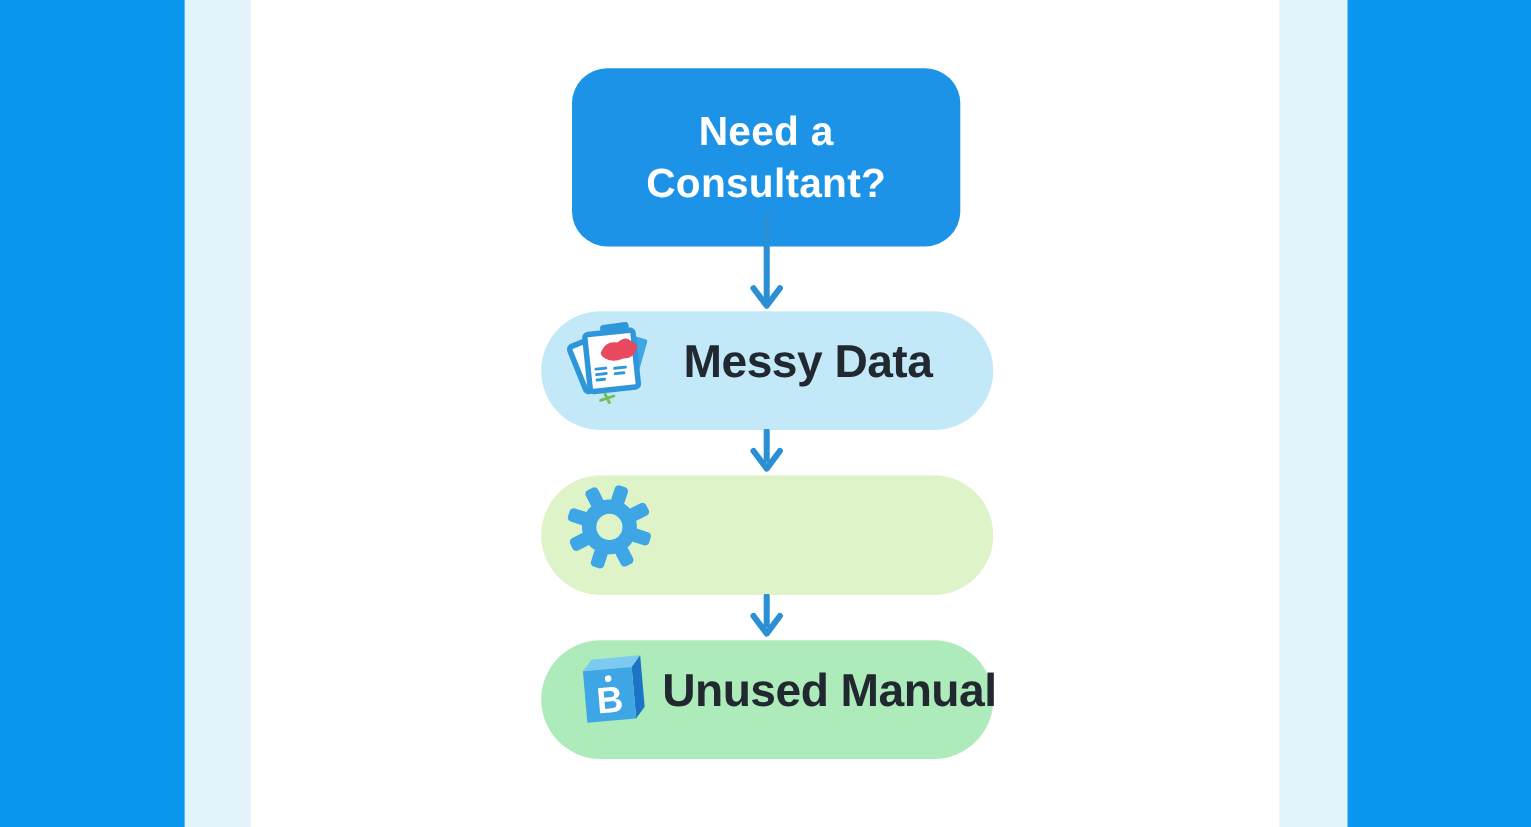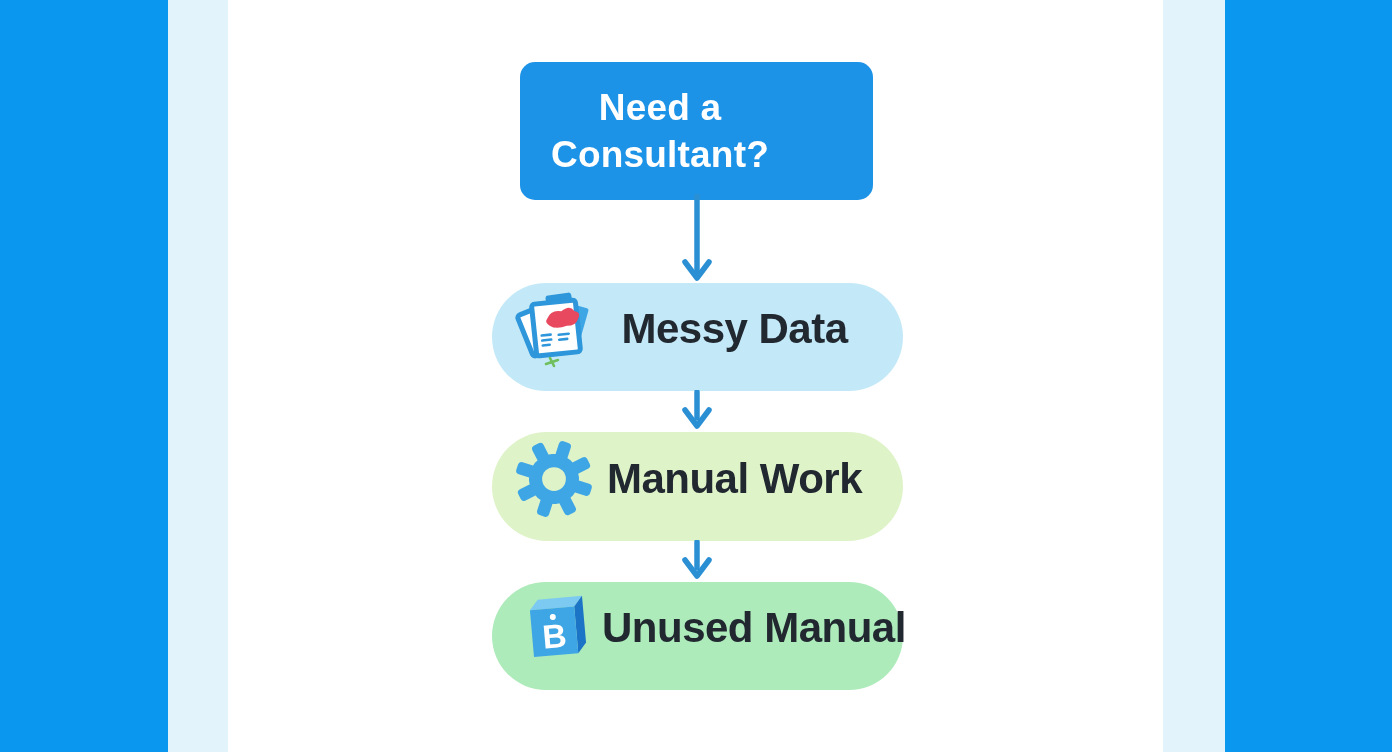--- a/index.html
+++ b/index.html
@@ -14,23 +14,23 @@
   .edge-bar { position: absolute; top: 0; height: 752px; }
   .edge-bar.left  { left: 0;     width: 168px; }
   .edge-bar.right { left: 1225px; width: 167px; }
   .edge-strip { position: absolute; top: 0; height: 752px; }
   .edge-strip.left  { left: 168px;  width: 60px; }
   .edge-strip.right { left: 1163px; width: 62px; }
 
   .title-box {
     position: absolute;
     left: 520px; top: 62px;
-    width: 353px; height: 138px;
-    border-radius: 15px;
-    display: flex; align-items: center; justify-content: flex-start;
+    width: 353px; height: 162px;
+    border-radius: 32px;
+    display: flex; align-items: center; justify-content: center;
     text-align: center;
   }
   .title-box .title-text {
     font-size: 37px;
     font-weight: 700;
     line-height: 1.28;
     letter-spacing: 0.2px;
     max-width: 280px;
   }
 
@@ -146,21 +146,20 @@
           <rect x="27" y="1" width="10" height="14" rx="3" transform="rotate(135 32 32)"></rect>
           <rect x="27" y="1" width="10" height="14" rx="3" transform="rotate(180 32 32)"></rect>
           <rect x="27" y="1" width="10" height="14" rx="3" transform="rotate(225 32 32)"></rect>
           <rect x="27" y="1" width="10" height="14" rx="3" transform="rotate(270 32 32)"></rect>
           <rect x="27" y="1" width="10" height="14" rx="3" transform="rotate(315 32 32)"></rect>
           <circle cx="32" cy="32" r="20"></circle>
         </g>
         <circle cx="32" cy="32" r="9.5" fill="#DFF3C9"></circle>
       </svg>
     </span>
-    <span class="pill-label">Manual Work</span>
   </div>
 
   <div class="arrow a3">
     <svg width="36" height="44" viewBox="0 0 36 44">
       <line x1="18" y1="2" x2="18" y2="28"></line>
       <polyline points="6,20 18,36 30,20"></polyline>
     </svg>
   </div>
 
   <div class="pill p2" style="background-color: rgb(174, 235, 187);">

